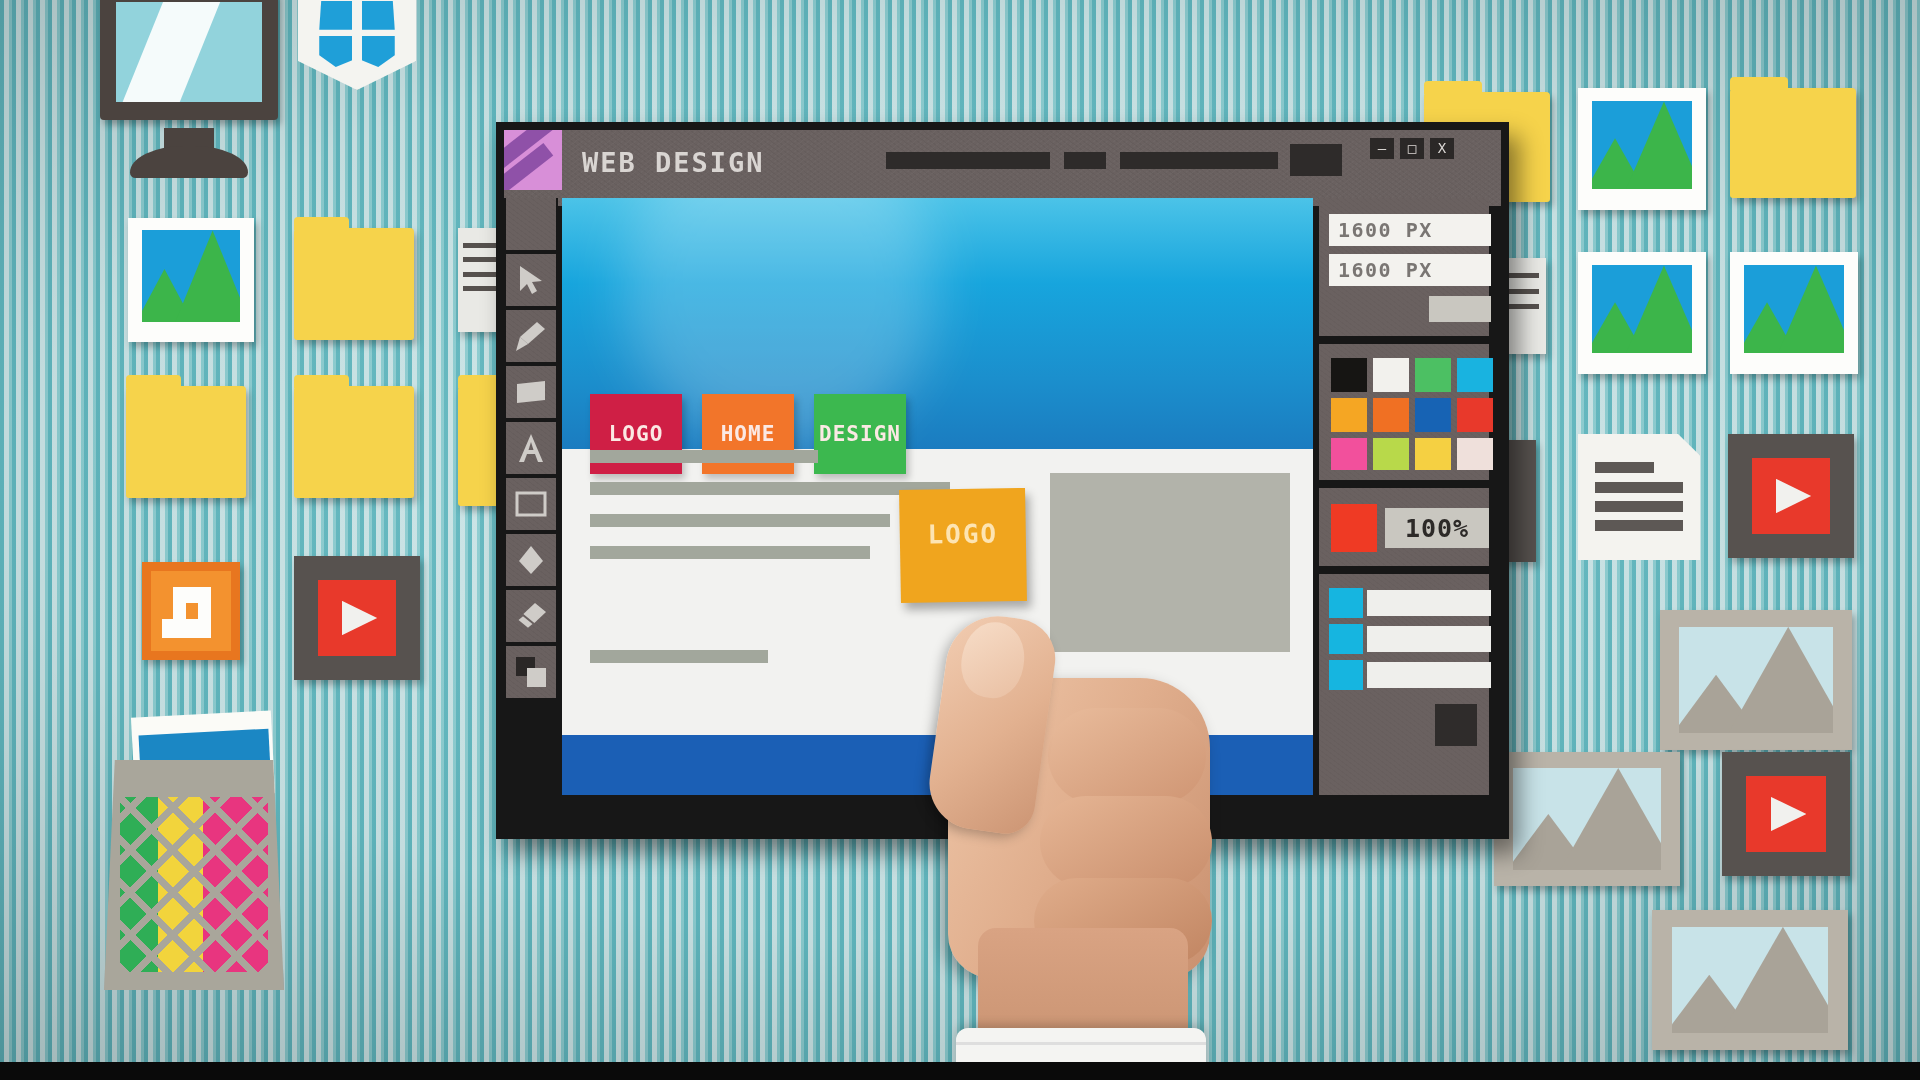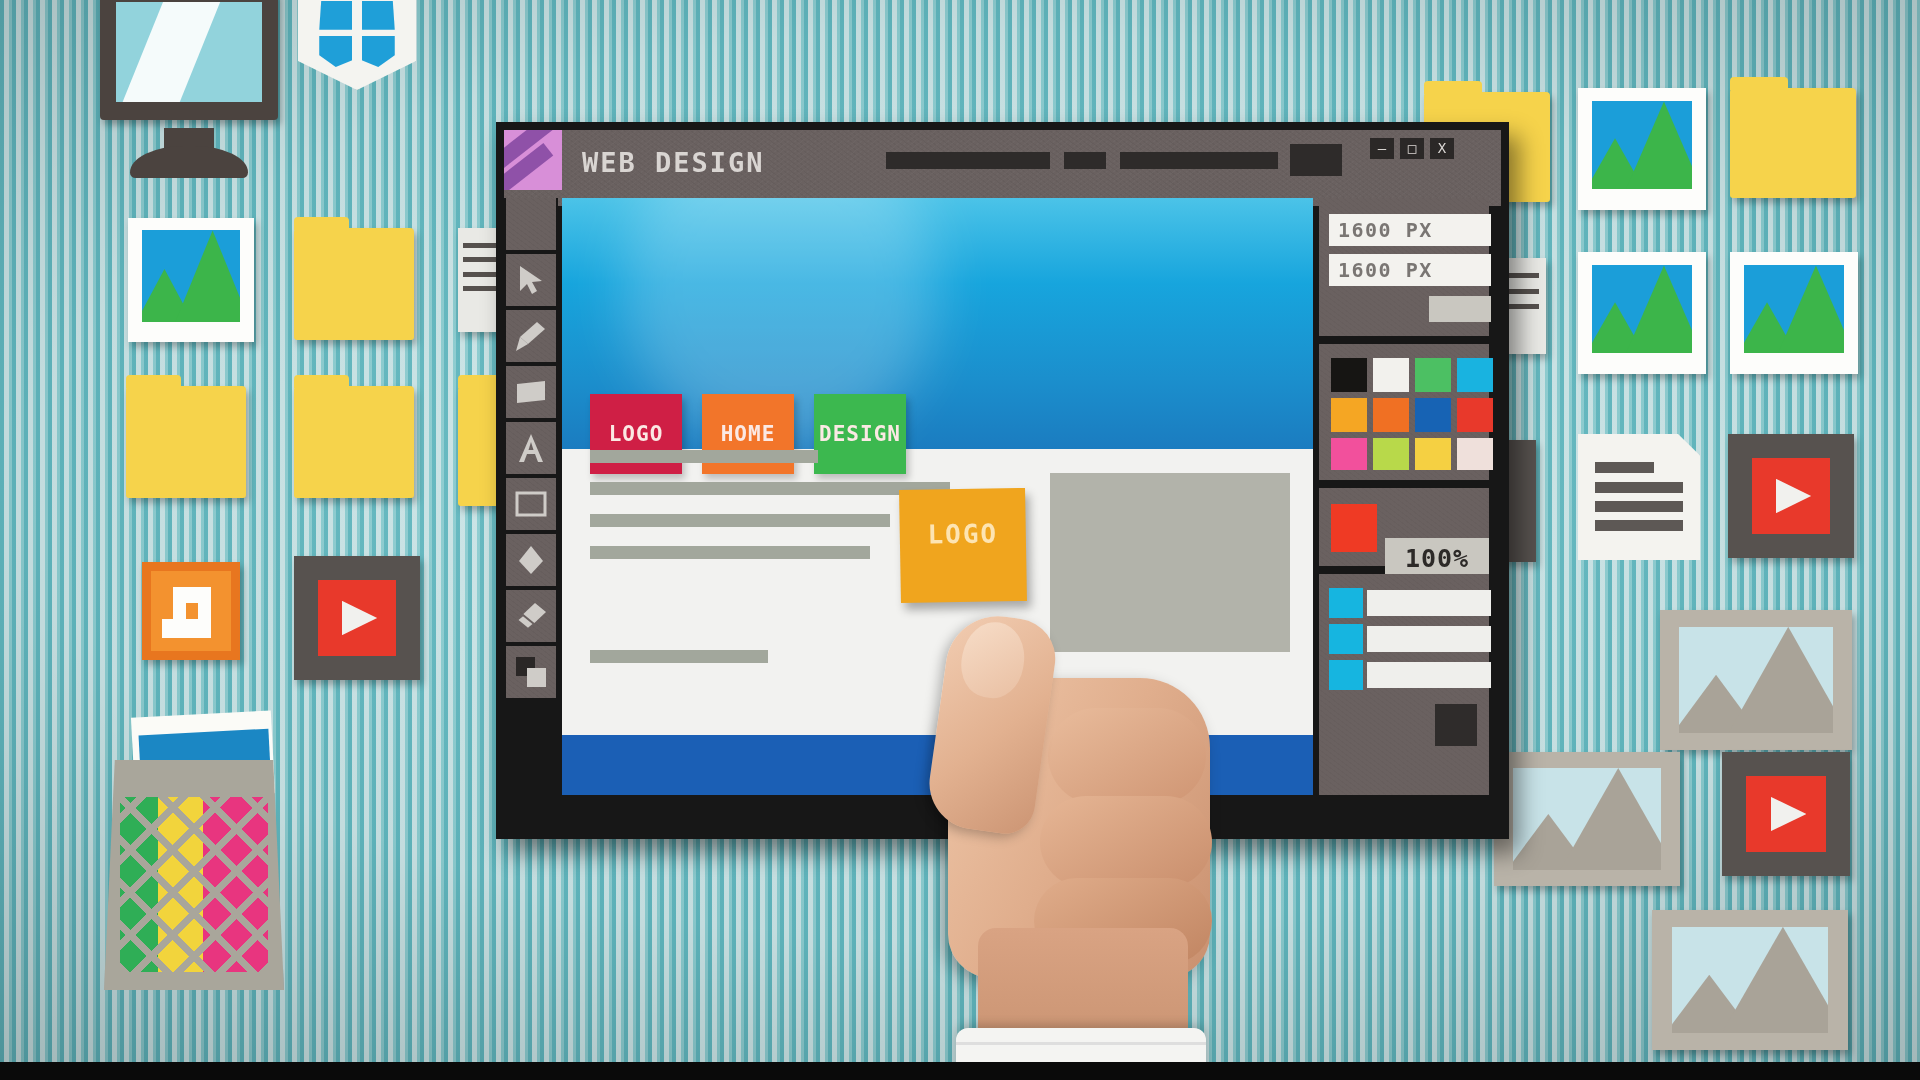--- a/index.html
+++ b/index.html
@@ -455,21 +455,21 @@
 
         <div class="sw" style="left:12px;top:94px;width:36px;height:32px;background:#f2509c;"></div>
         <div class="sw" style="left:54px;top:94px;width:36px;height:32px;background:#b8d94a;"></div>
         <div class="sw" style="left:96px;top:94px;width:36px;height:32px;background:#f5d042;"></div>
         <div class="sw" style="left:138px;top:94px;width:36px;height:32px;background:#efe0db;"></div>
       </div>
 
       <div class="panel" style="top:290px;height:78px;">
         <div class="tex"></div>
         <div class="zoomsw" style="left:12px;top:16px;width:46px;height:48px;"></div>
-        <div class="zoomfield" style="left:66px;top:20px;width:104px;height:40px;margin-top:30px;">100%</div>
+        <div class="zoomfield" style="left:66px;top:20px;width:104px;height:40px;">100%</div>
       </div>
 
       <div class="panel" style="top:376px;bottom:0;">
         <div class="tex"></div>
 
         <div class="lthumb" style="left:10px;top:14px;width:34px;height:30px;"></div>
         <div class="lbar" style="left:48px;top:16px;width:124px;height:26px;"></div>
 
         <div class="lthumb" style="left:10px;top:50px;width:34px;height:30px;"></div>
         <div class="lbar" style="left:48px;top:52px;width:124px;height:26px;"></div>

